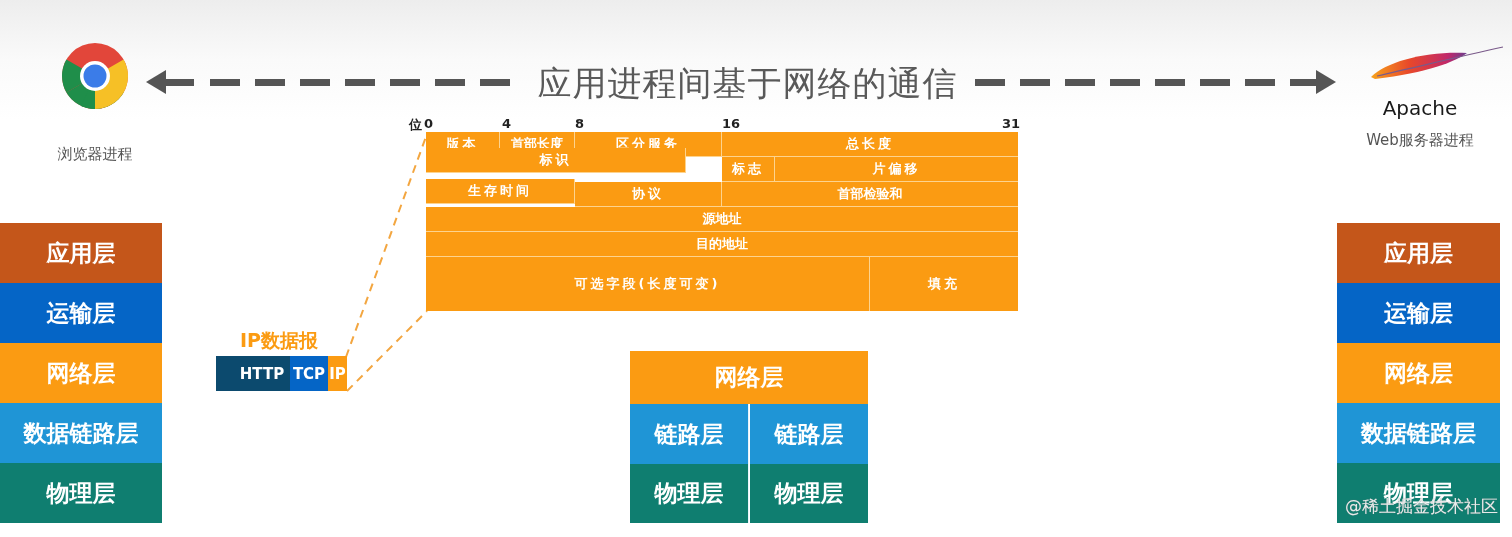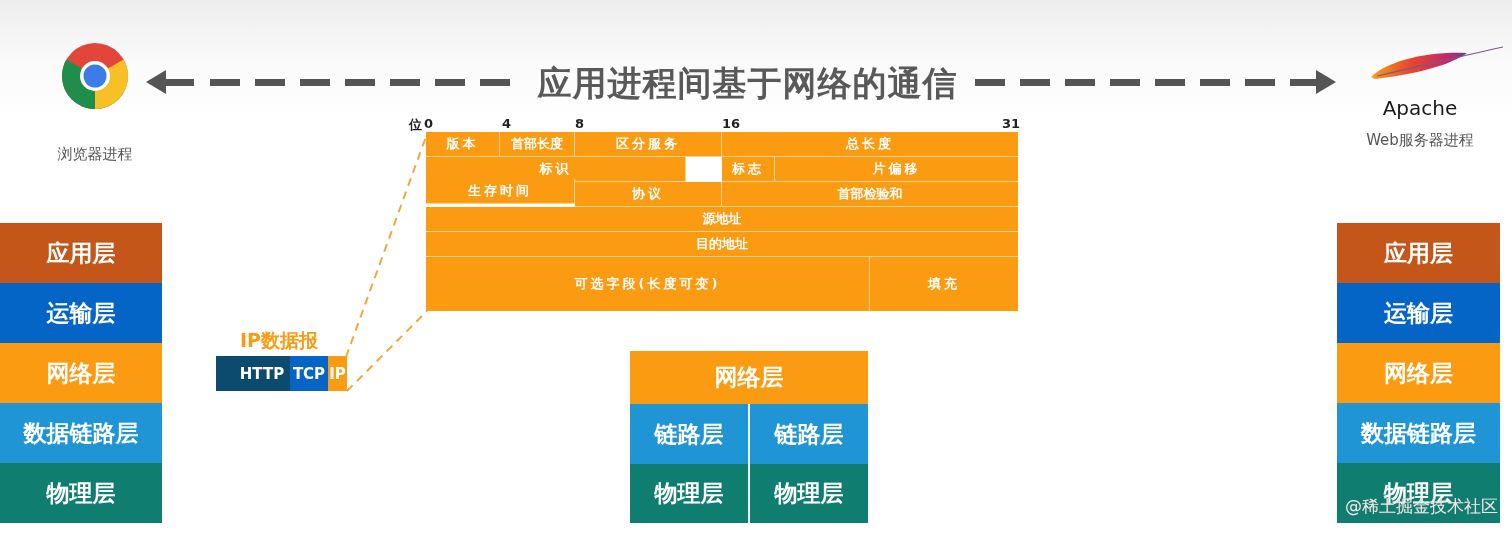--- a/index.html
+++ b/index.html
@@ -4,21 +4,21 @@
 <style>
   html, body { margin:0; padding:0; }
   body {
     width:1512px; height:537px; position:relative; overflow:hidden;
     background: linear-gradient(#ededed 0px, #fafafa 60px, #ffffff 120px, #ffffff 537px);
     font-family: "DejaVu Sans", "Liberation Sans", sans-serif;
   }
   .abs { position:absolute; }
   .title {
     left:520px; top:58px; width:455px; height:50px; text-align:center;
-    font-size:34px; font-weight:bold; color:#595959; letter-spacing:1px; line-height:50px;
+    font-size:34px; font-weight:normal; color:#595959; letter-spacing:1px; line-height:50px;
   }
   .arrow-svg { position:absolute; left:0; top:0; }
   .endpoint-label { text-align:center; color:#4a4a4a; font-weight:normal; }
   .layer {
     position:absolute; color:#fff; font-weight:bold; font-size:23px;
     display:flex; align-items:center; justify-content:center; box-sizing:border-box;
   }
   .c-app { background:#c4561a; }
   .c-trans { background:#0565c6; }
   .c-net { background:#fb9b12; }
@@ -148,21 +148,21 @@
   <div class="bit" style="left:1002px;">31</div>
 </div>
 
 <div>
 
   <div class="hdr-cell" style="left:426px;top:132px;width:74px;height:25px;">版本</div>
   <div class="hdr-cell" style="left:500px;top:132px;width:75px;height:25px;letter-spacing:0;">首部长度</div>
   <div class="hdr-cell" style="left:575px;top:132px;width:147px;height:25px;">区分服务</div>
   <div class="hdr-cell" style="left:722px;top:132px;width:296px;height:25px;border-right:none;">总长度</div>
 
-  <div class="hdr-cell" style="left:426px;top:157px;width:260px;height:25px;">标识</div>
+  <div class="hdr-cell" style="left:426px;top:148px;width:260px;height:25px;">标识</div>
   <div class="hdr-cell" style="left:722px;top:157px;width:53px;height:25px;">标志</div>
   <div class="hdr-cell" style="left:775px;top:157px;width:243px;height:25px;border-right:none;">片偏移</div>
 
   <div class="hdr-cell" style="left:426px;top:179px;width:149px;height:25px;text-align:center;">生存时间</div>
   <div class="hdr-cell" style="left:575px;top:182px;width:147px;height:25px;">协议</div>
   <div class="hdr-cell" style="left:722px;top:182px;width:296px;height:25px;border-right:none;letter-spacing:0;">首部检验和</div>
 
   <div class="hdr-cell" style="left:426px;top:207px;width:592px;height:25px;border-right:none;letter-spacing:0;">源地址</div>
 
   <div class="hdr-cell" style="left:426px;top:232px;width:592px;height:25px;border-right:none;letter-spacing:0;">目的地址</div>

